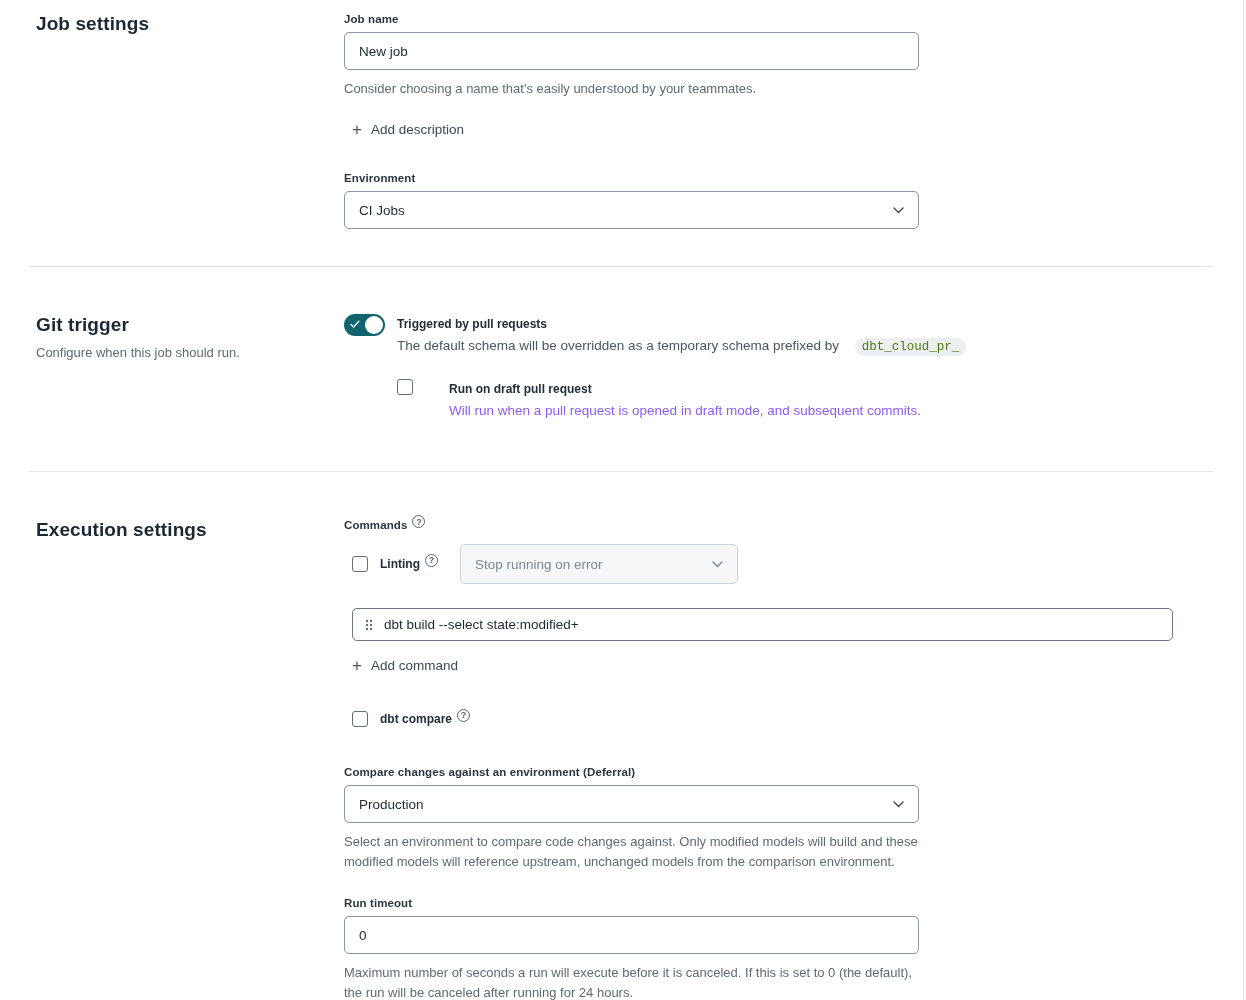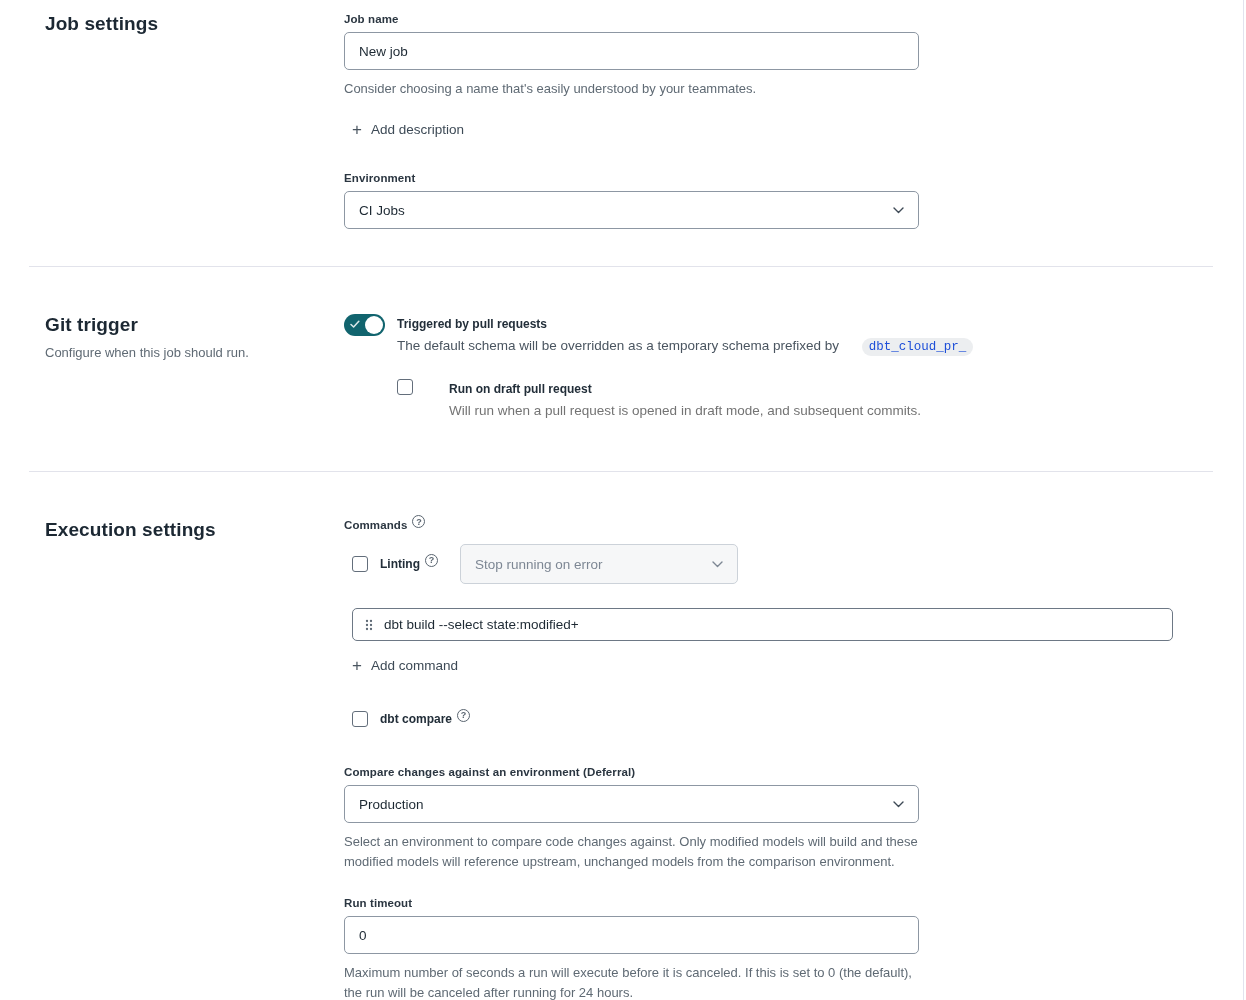--- a/index.html
+++ b/index.html
@@ -10,21 +10,21 @@
     color: #1d2933;
     overflow: hidden;
   }
   .page { position: relative; width: 1246px; height: 1000px; }
   .page::after {
     content: ''; position: absolute; right: 2px; top: 0; bottom: 0;
     width: 1px; background: #e2e3ee;
   }
 
   .section { display: flex; }
-  .left-col { width: 344px; flex: none; padding-left: 45px; }
+  .left-col { width: 344px; flex: none; padding-left: 36px; }
   .right-col { flex: 1; padding-right: 44px; }
 
   .section-heading { font-size: 19px; font-weight: bold; color: #1c2833; letter-spacing: .1px; }
   .section-sub { font-size: 13px; color: #5f6a74; margin-top: 9px; }
 
   .field-label {
     display: block; font-size: 11.5px; font-weight: bold; color: #2b3641;
     letter-spacing: .1px;
   }
   .text-input {
@@ -86,25 +86,25 @@
   .s1 .add-row { margin-top: 22px; }
   .s1 .env-label { margin-top: 33px; }
 
   
   .s2 { padding-top: 47px; padding-bottom: 51px; }
   .toggle-row { display: flex; gap: 12px; }
   .bold-label { font-size: 12px; font-weight: bold; color: #222e39; line-height: 20px; }
   .toggle-text .desc { font-size: 13.5px; color: #4a5560; margin-top: 1px; line-height: 22px; }
   .code-chip {
     font-family: "Liberation Mono", "DejaVu Sans Mono", monospace;
-    font-size: 12.5px; color: #1d4ed8; background: #eceef0;
-    padding: 2px 7px; border-radius: 9px; margin-left: 19px;
+    font-size: 12.5px; color: #4d7c0f; background: #eceef0;
+    padding: 2px 7px; border-radius: 9px; margin-left: 12px;
   }
   .check-row { display: flex; gap: 12px; margin-top: 21px; }
-  .check-row .desc { font-size: 13.5px; color: #737373; margin-top: 2px; line-height: 19px; }
+  .check-row .desc { font-size: 13.5px; color: #8b5cf6; margin-top: 2px; line-height: 19px; }
   .indent-53 { margin-left: 53px; gap: 36px; }
 
   
   .s3 { padding-top: 47px; }
   .commands-label-row { display: flex; align-items: flex-start; }
   .linting-row { display: flex; align-items: center; margin-top: 12px; }
   .linting-row .checkbox { margin-left: 8px; }
   .linting-row .bold-label { margin-left: 12px; }
   .linting-row .select-box { width: 278px; height: 40px; margin: 0 8px 0 22px; }
   .command-row {

